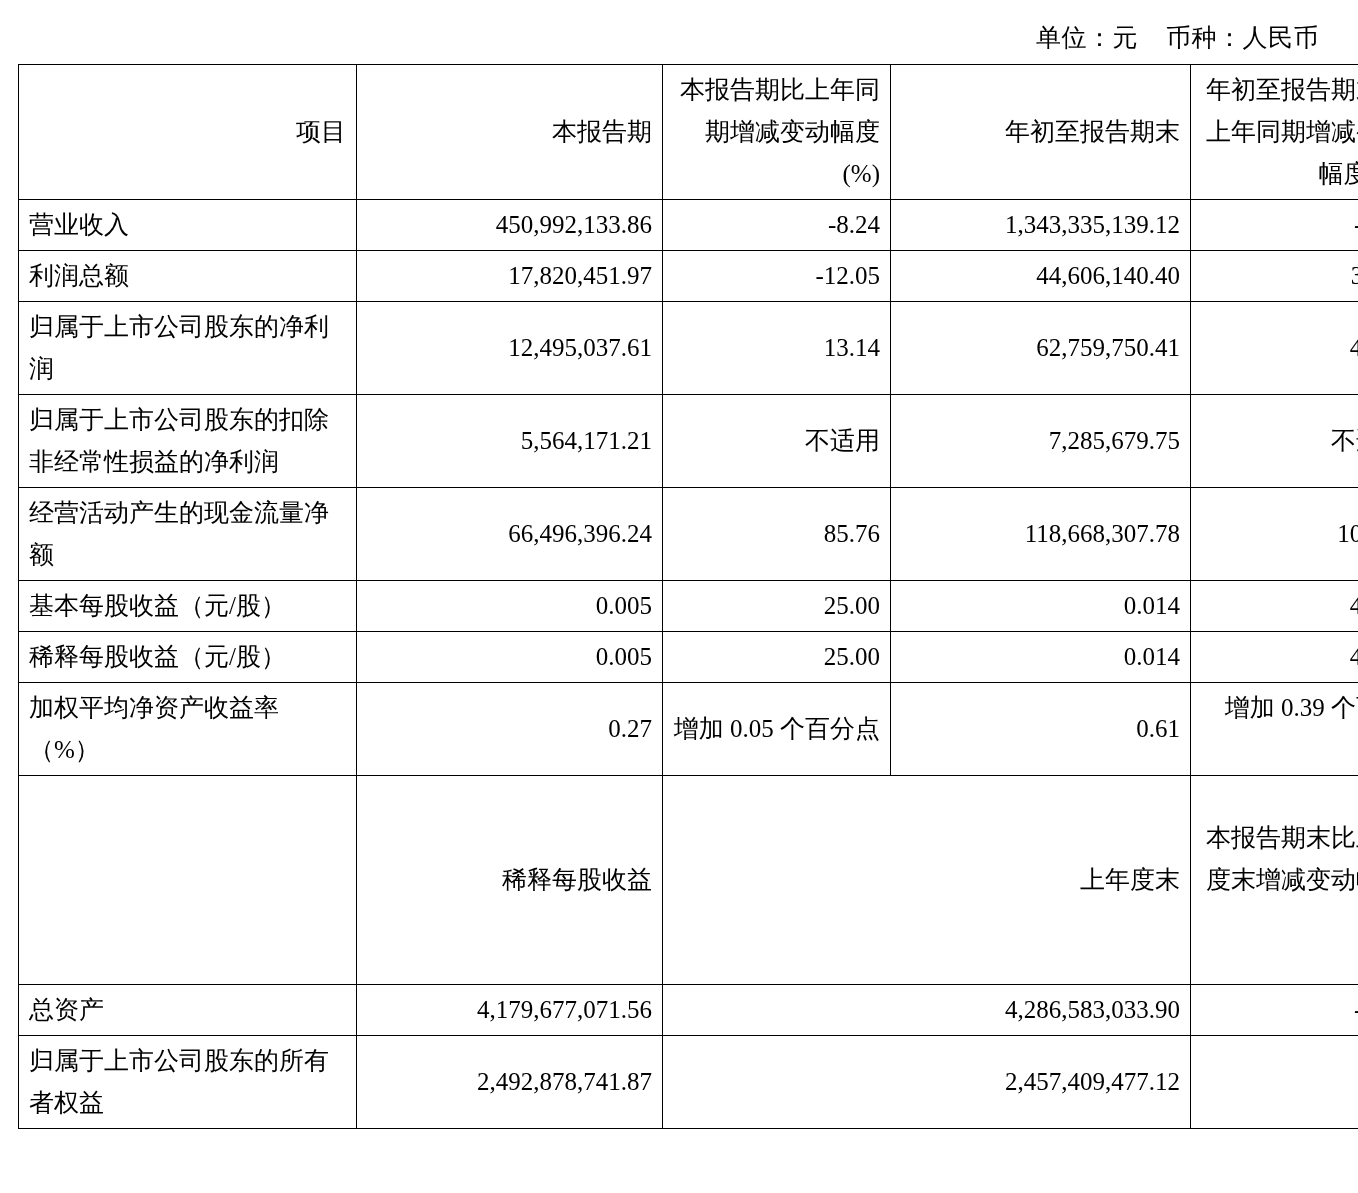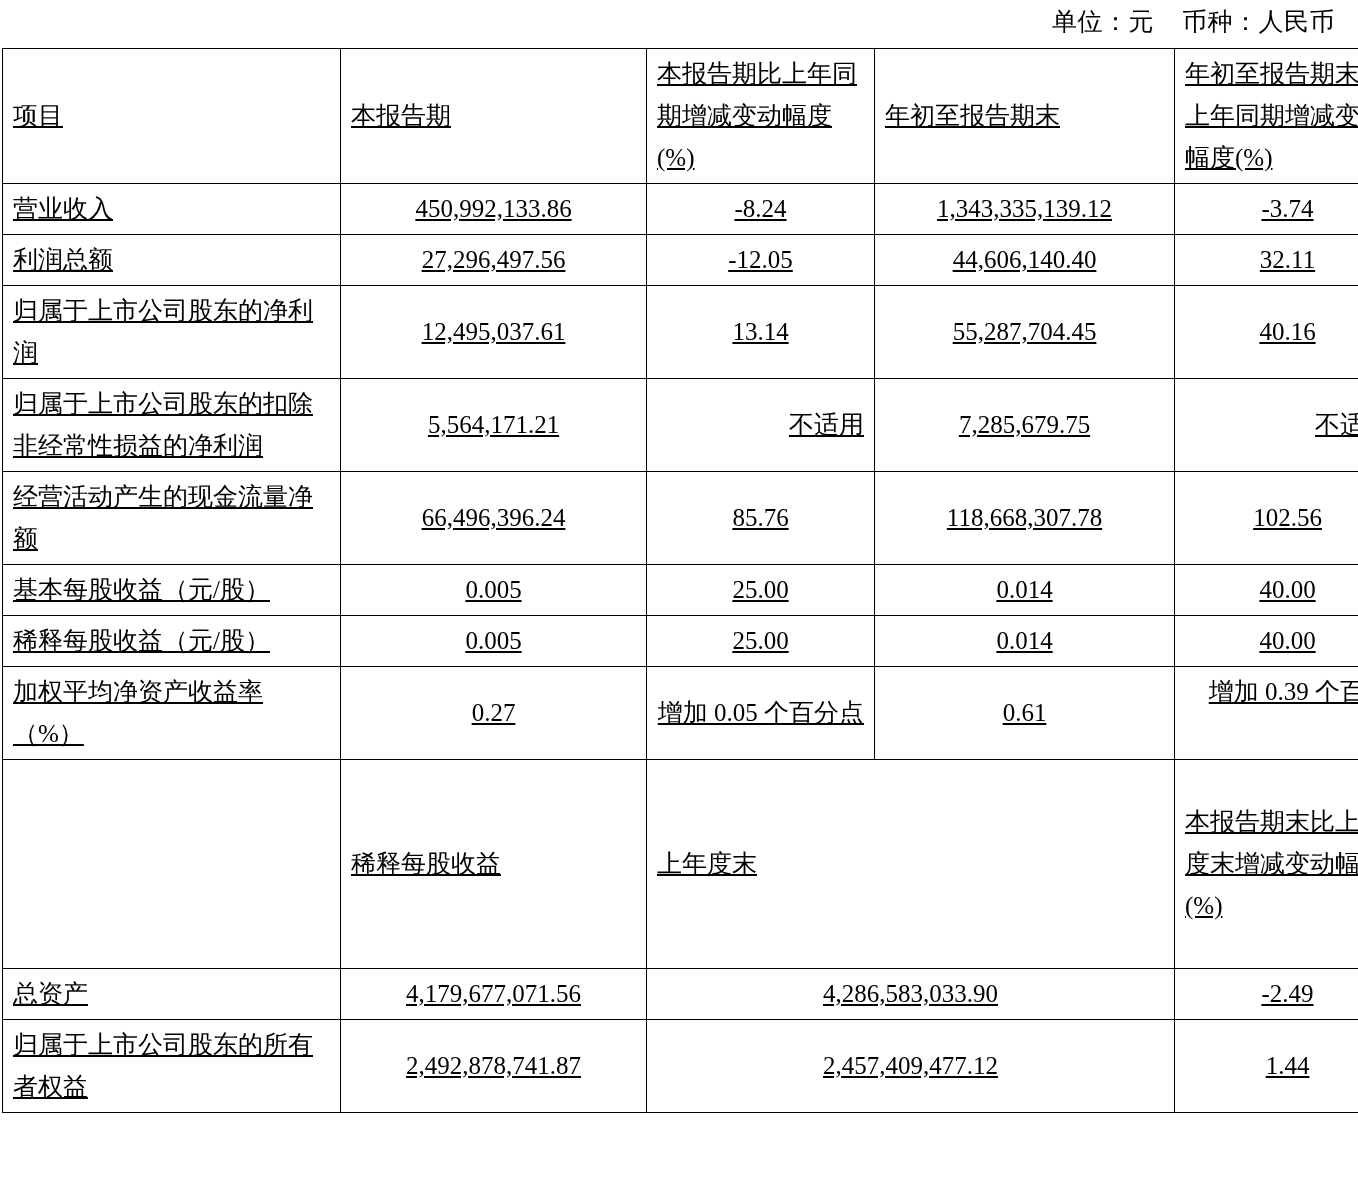--- a/index.html
+++ b/index.html
@@ -10,22 +10,21 @@
   body {
     width: 1358px;
     height: 1193px;
     font-family: "Liberation Serif", "DejaVu Serif", serif;
     color: #000000;
     overflow: hidden;
   }
   .page {
     width: 1343px;
     box-sizing: border-box;
-    padding: 0;
-    text-decoration: underline;
+    padding: 16px;
   }
   .unit-line {
     text-align: right;
     font-size: 25px;
     line-height: 40px;
     padding: 2px 8px 6px 0;
     letter-spacing: 0.5px;
   }
   .unit-line span {
     display: inline-block;
@@ -49,25 +48,25 @@
     word-break: break-word;
   }
   .c-item   { width: 338px; }
   .c-cur    { width: 306px; }
   .c-chg    { width: 228px; }
   .c-ytd    { width: 300px; }
   .c-chg2   { width: 226px; }
   .left   { text-align: left; }
 
   .hcell {
-    text-align: left;
+    text-align: right;
     line-height: 45px;
   }
   .numcell {
-    text-align: center;
+    text-align: right;
     padding-right: 14px;
     font-family: "Liberation Serif", "DejaVu Serif", serif;
   }
   .wrapcell { text-align: right; line-height: 44px; }
   .blank { }
   .sec-head td { height: 200px; }
 </style>
 </head>
 <body>
 
@@ -97,31 +96,31 @@
       <tr>
         <td class="left">营业收入</td>
         <td class="numcell">450,992,133.86</td>
         <td class="numcell">-8.24</td>
         <td class="numcell">1,343,335,139.12</td>
         <td class="numcell">-3.74</td>
       </tr>
 
       <tr>
         <td class="left">利润总额</td>
-        <td class="numcell">27,296,497.56</td>
+        <td class="numcell">17,820,451.97</td>
         <td class="numcell">-12.05</td>
         <td class="numcell">44,606,140.40</td>
         <td class="numcell">32.11</td>
       </tr>
 
       <tr>
         <td class="left">归属于上市公司股东的净利润</td>
         <td class="numcell">12,495,037.61</td>
         <td class="numcell">13.14</td>
-        <td class="numcell">55,287,704.45</td>
+        <td class="numcell">62,759,750.41</td>
         <td class="numcell">40.16</td>
       </tr>
 
       <tr>
         <td class="left">归属于上市公司股东的扣除非经常性损益的净利润</td>
         <td class="numcell">5,564,171.21</td>
         <td class="wrapcell">不适用</td>
         <td class="numcell">7,285,679.75</td>
         <td class="wrapcell">不适用</td>
       </tr>

